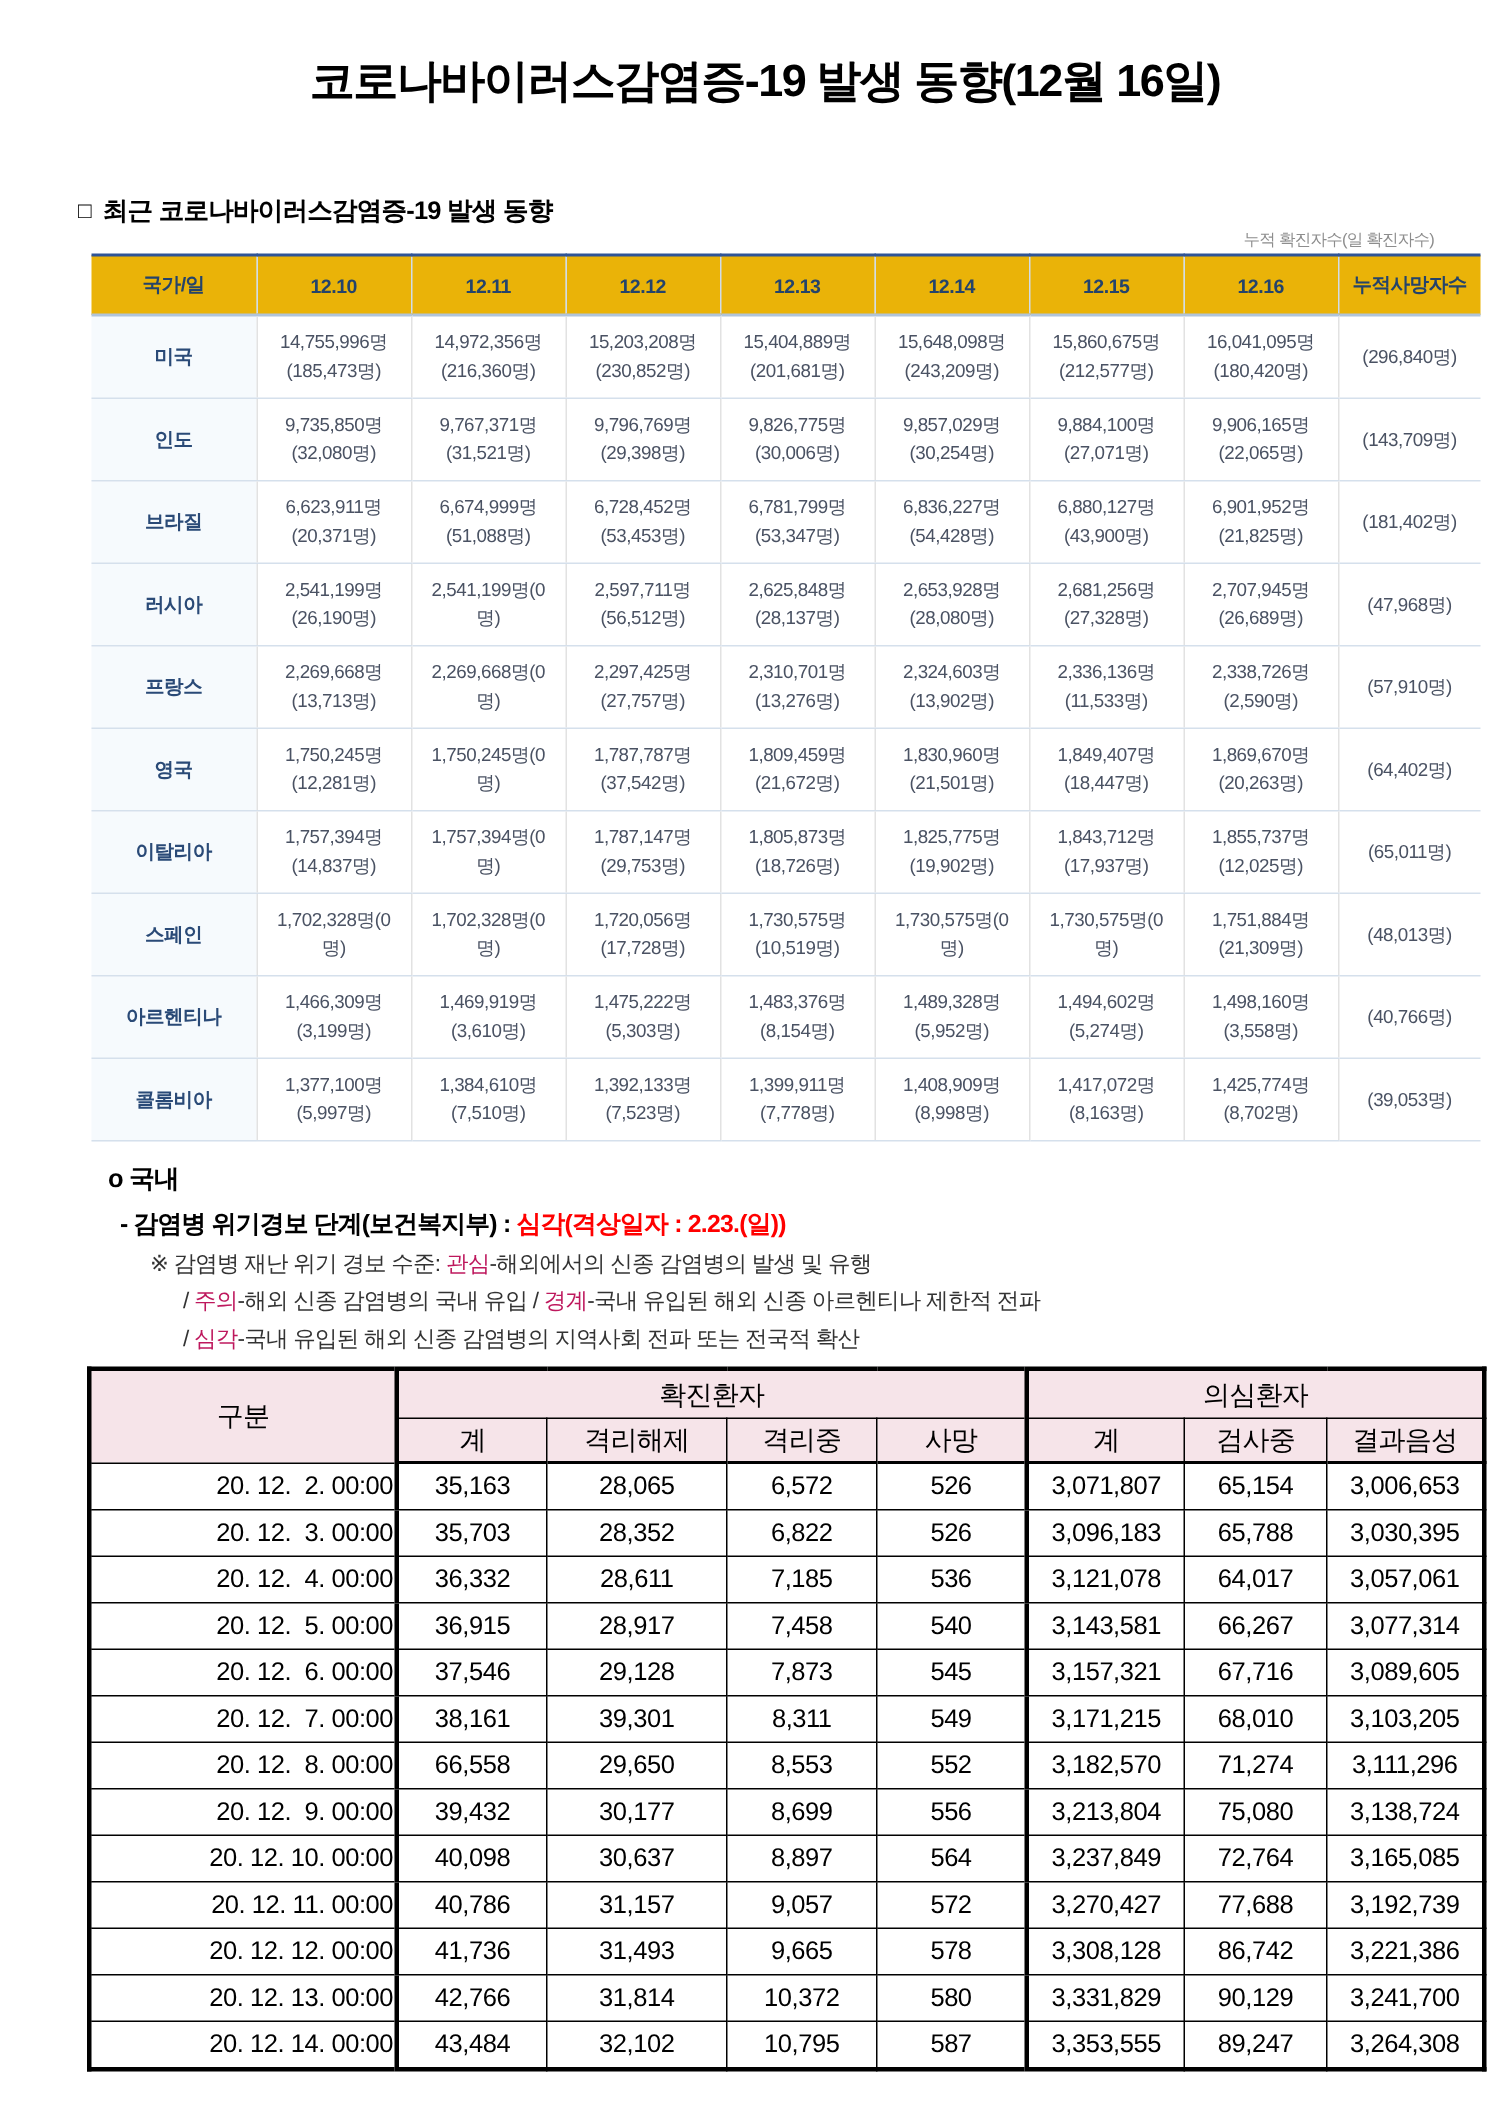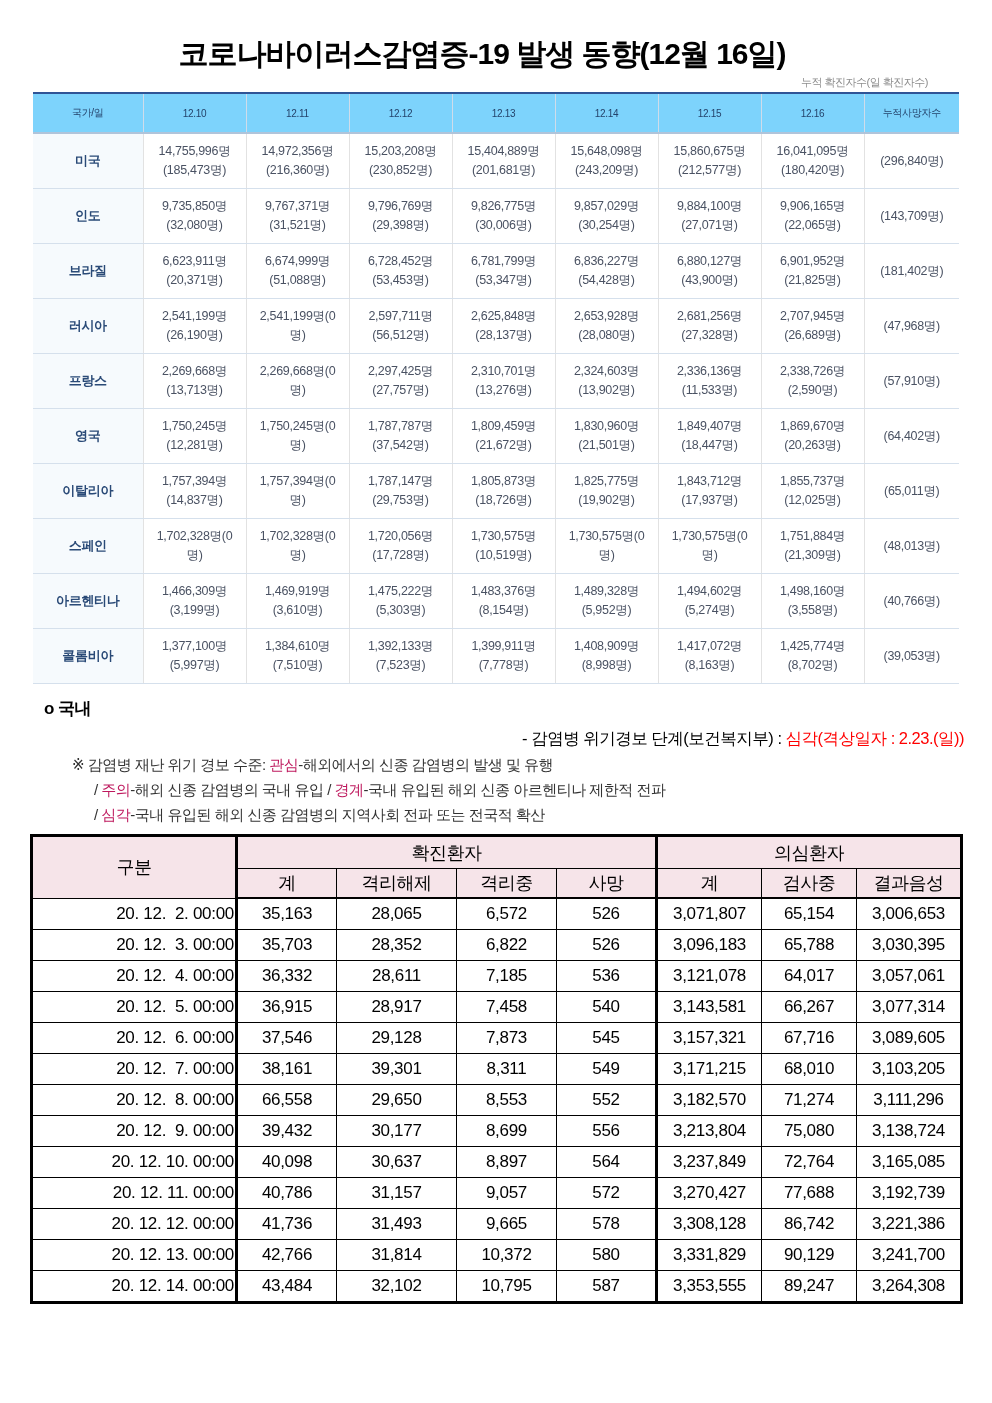--- a/index.html
+++ b/index.html
@@ -1,37 +1,37 @@
 <!DOCTYPE html>
 <html lang="ko"><head>
 <meta charset="utf-8">
 <style>
   html,body{margin:0;padding:0;background:#ffffff;}
   body{width:992px;height:1403px;font-family:"Liberation Sans","DejaVu Sans",sans-serif;color:#000;}
-  .page{position:relative;width:964px;height:1403px;overflow:hidden;}
+  .page{position:relative;width:964px;height:1403px;overflow:hidden;margin-left:28px;}
 
   .title{margin:34px 0 0 0;text-align:center;font-size:30px;font-weight:800;letter-spacing:-1px;color:#000;}
 
   .section-heading{margin:54px 0 0 24px;font-size:17px;font-weight:bold;letter-spacing:-0.5px;}
   .section-heading .bullet{font-size:15px;margin-right:8px;position:relative;top:-1px;}
 
   .sub-heading{margin:14px 0 0 44px;font-size:17px;font-weight:bold;letter-spacing:-0.5px;}
 
   .table-note{margin:0 36px 2px 0;text-align:right;font-size:11px;color:#8d8d8d;letter-spacing:-0.5px;}
 
   
   .ov-table{width:926px;margin:0 0 0 33px;border-collapse:collapse;table-layout:fixed;border-top:2px solid #2f5496;border-bottom:1px solid #cfdcea;}
-  .ov-table th{background:#7dd3fc;color:#24436b;font-size:10px;font-weight:normal;height:36px;border-bottom:2px solid #b0c4da;border-left:1px solid #cfdcea;letter-spacing:-0.3px;}
+  .ov-table th{background:#eab308;color:#24436b;font-size:13px;font-weight:bold;height:36px;border-bottom:2px solid #b0c4da;border-left:1px solid #cfdcea;letter-spacing:-0.3px;}
   .ov-table th:first-child{border-left:none;}
   .ov-table td{height:52px;text-align:center;vertical-align:middle;font-size:12.5px;color:#4a5263;border-bottom:1px solid #d5e0ec;border-left:1px solid #e2e2e2;line-height:1.5;letter-spacing:-0.3px;}
   .ov-table td:first-child{border-left:none;}
   .ov-table td.country{background:#f6fafd;color:#2a4a77;font-weight:bold;font-size:13px;}
 
   
-  .alert-line{margin:8px 0 0 52px;font-size:16.5px;font-weight:normal;letter-spacing:-0.5px;text-align:right;}
+  .alert-line{margin:8px 0 0 52px;font-size:16.5px;font-weight:bold;letter-spacing:-0.5px;}
   .alert-line .red{color:#ff0000;}
   .note{margin:6px 0 0 72px;font-size:15px;color:#333333;letter-spacing:-0.5px;}
   .note.indent{margin-left:94px;}
   .note .blue{color:#be185d;}
 
   
   .dm-table{width:930px;margin:9px 0 0 30px;border-collapse:collapse;table-layout:fixed;border:3px solid #000;}
   .dm-table th{background:#f6e4e9;font-weight:normal;font-size:18px;border:1px solid #000;letter-spacing:-0.5px;}
   .dm-table thead tr:first-child th{height:29px;}
   .dm-table thead tr:last-child th{height:26px;border-bottom:2px solid #000;}
@@ -39,20 +39,23 @@
   .dm-table .thick-l{border-left:3px solid #000;}
   .dm-table td.date{white-space:pre;text-align:right;}
 </style>
 </head>
 <body>
 
 <div class="page">
 
   <h1 class="title">코로나바이러스감염증-19 발생 동향(12월 16일)</h1>
 
+  <div class="section-heading">
+    <span class="bullet">□</span><span>최근 코로나바이러스감염증-19 발생 동향</span>
+  </div>
 
 
   <div class="table-note">누적 확진자수(일 확진자수)</div>
 
   <table class="ov-table">
     <colgroup>
       <col style="width:110px">
       <col style="width:103px">
         <col style="width:103px">
         <col style="width:103px">

